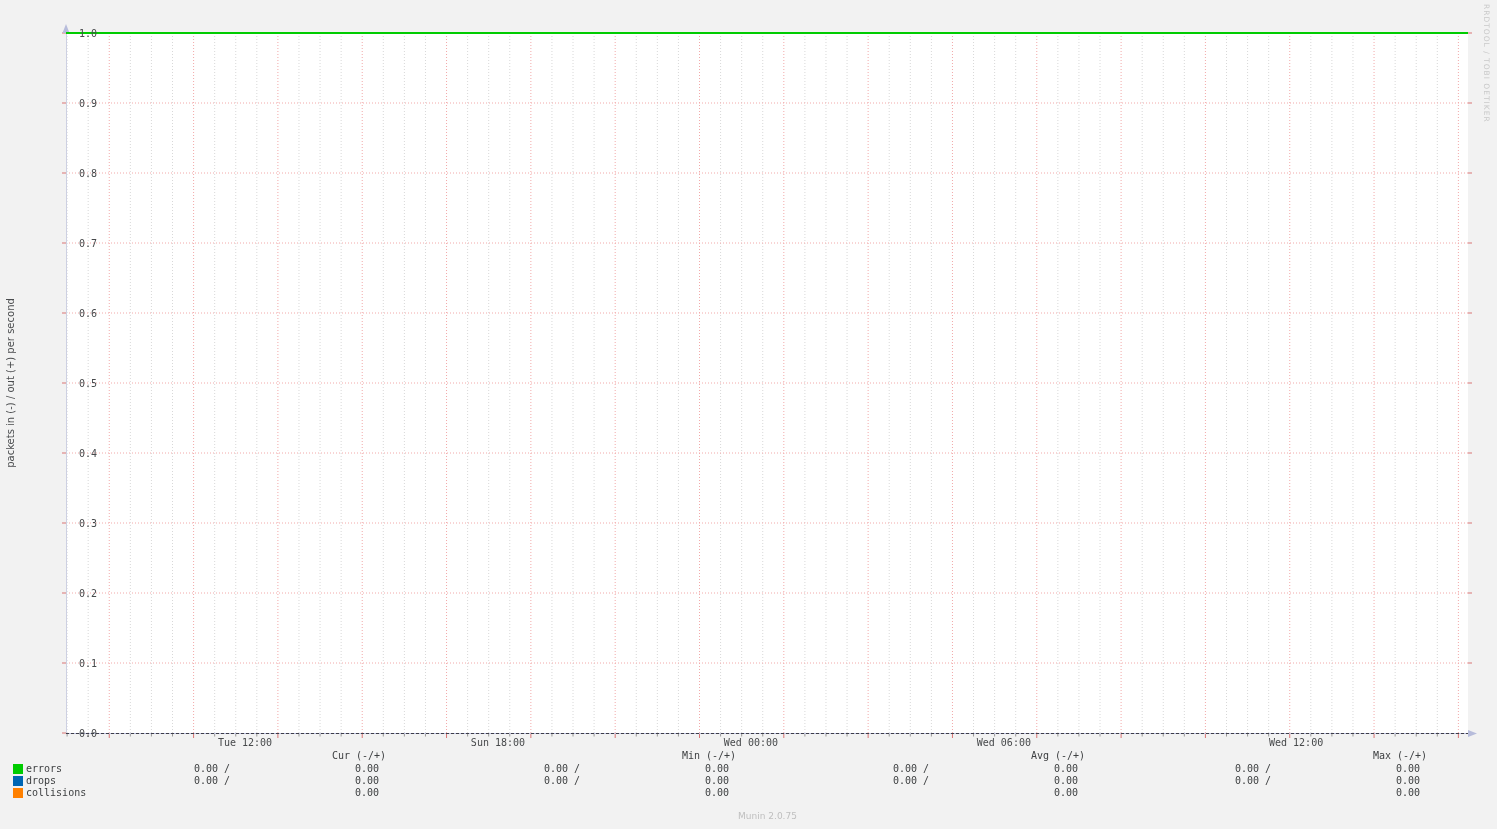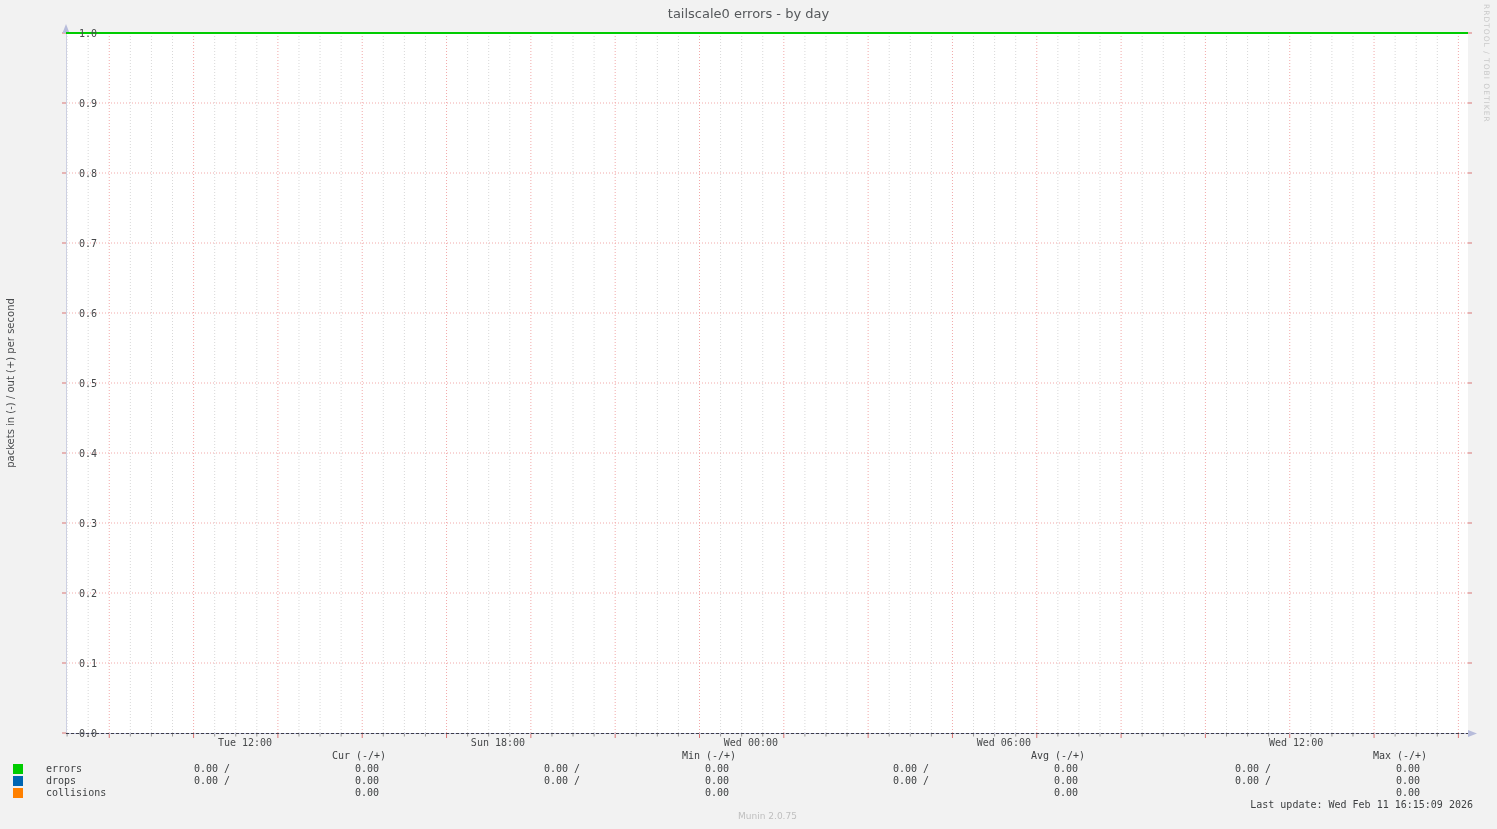--- a/index.html
+++ b/index.html
@@ -40,37 +40,36 @@
     position:absolute;top:737px;width:120px;
     font:10px/11px "DejaVu Sans Mono",monospace;color:#47494b;
   }
   .cell{
     position:absolute;width:130px;text-align:center;
     font:10px/11px "DejaVu Sans Mono",monospace;color:#3e4042;
     white-space:pre;
   }
   .lbl{
     position:absolute;
-    font:10px/11px "DejaVu Sans Mono",monospace;color:#3e4042;margin-left:20px;
+    font:10px/11px "DejaVu Sans Mono",monospace;color:#3e4042;
   }
   .swatch{position:absolute;width:10px;height:10px;}
   .lastupdate{
     position:absolute;top:799px;left:973px;width:500px;text-align:right;
     font:10px/11px "DejaVu Sans Mono",monospace;color:#3e4042;
   }
   .version{
     position:absolute;top:811px;left:0;width:1497px;text-align:center;
     font:9px "DejaVu Sans",sans-serif;color:#bfbfbf;padding-left:19px;
   }
 </style>
 </head>
 <body>
 
 <div id="canvas">
-  <div class="title">tailscale0 errors - by day</div>
   <div class="watermark">RRDTOOL / TOBI OETIKER</div>
   <div class="ylabel">packets in (-) / out (+) per second</div>
 
   <svg id="grid" width="1497" height="829" viewBox="0 0 1497 829">
       <rect x="66" y="33" width="1402" height="700" fill="#ffffff"></rect>
       <line x1="67.1" y1="33" x2="67.1" y2="733" stroke="#d8d8d8" stroke-width="1" stroke-dasharray="1,2"></line>
       <line x1="67.1" y1="733" x2="67.1" y2="736.5" stroke="#9a9a9a" stroke-width="1"></line>
       <line x1="88.18" y1="33" x2="88.18" y2="733" stroke="#d8d8d8" stroke-width="1" stroke-dasharray="1,2"></line>
       <line x1="88.18" y1="733" x2="88.18" y2="736.5" stroke="#9a9a9a" stroke-width="1"></line>
       <line x1="109.26" y1="33" x2="109.26" y2="733" stroke="#f2a9a9" stroke-width="1" stroke-dasharray="1,2"></line>
@@ -288,15 +287,14 @@
       <div class="cell" style="left:1188px;top:775px">0.00 /</div>
       <div class="cell" style="left:1343px;top:775px">0.00</div>
       <div class="swatch" style="left:13px;top:788px;background:#ff8000"></div>
       <div class="lbl" style="left:26px;top:787px">collisions</div>
       <div class="cell" style="left:302px;top:787px">0.00</div>
       <div class="cell" style="left:652px;top:787px">0.00</div>
       <div class="cell" style="left:1001px;top:787px">0.00</div>
       <div class="cell" style="left:1343px;top:787px">0.00</div>
     </div>
 
-  <div class="lastupdate">Last update: Wed Feb 11 16:15:09 2026</div>
   <div class="version">Munin 2.0.75</div>
 </div>
 
 </body></html>

